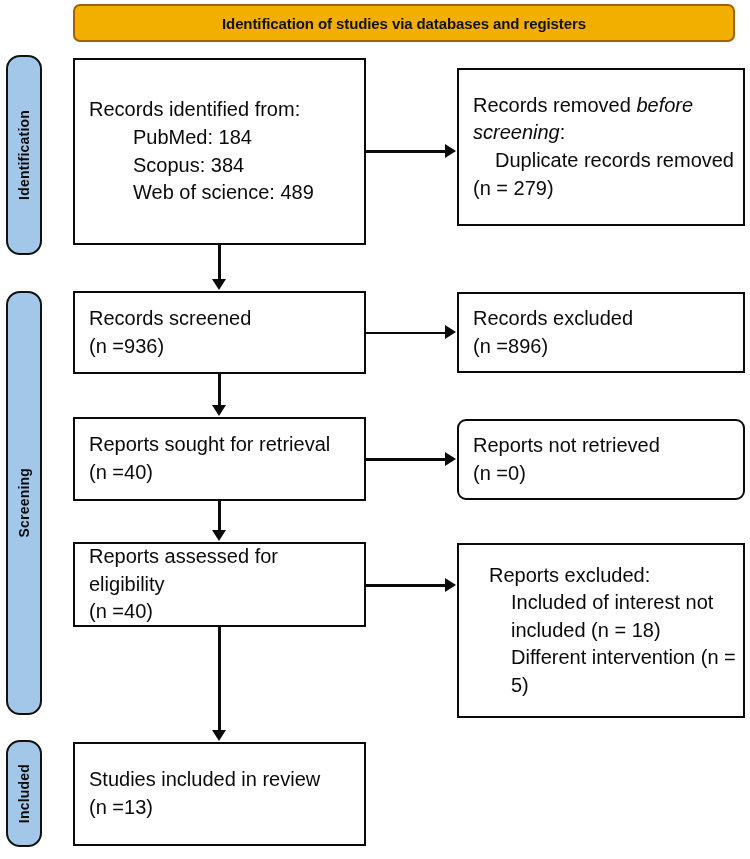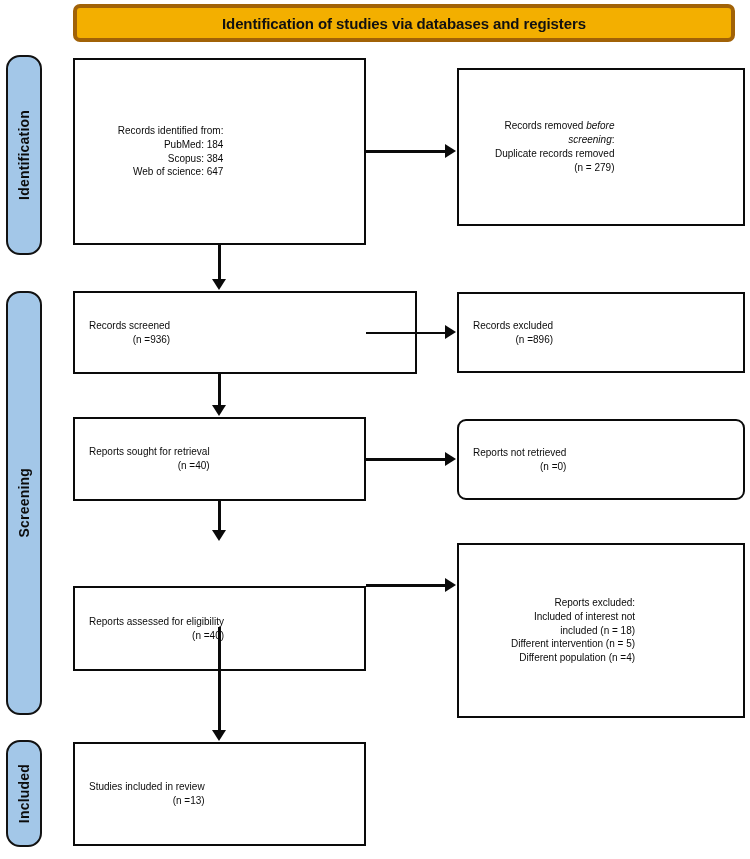--- a/index.html
+++ b/index.html
@@ -19,21 +19,21 @@
   }
 
   
   .banner {
     position: absolute;
     left: 73px;
     top: 4px;
     width: 662px;
     height: 38px;
     background: #F3AF00;
-    border: 4px solid #a16207;
+    border: 2px solid #a16207;
     border-radius: 7px;
     box-sizing: border-box;
     display: flex;
     align-items: center;
     justify-content: center;
   }
   .banner-text {
     font-size: 15px;
     font-weight: bold;
     color: #111111;
@@ -70,36 +70,35 @@
   
   .box {
     position: absolute;
     background: #ffffff;
     border: 2.5px solid #0a0a0a;
     box-sizing: border-box;
     display: flex;
     align-items: center;
   }
   .box-inner {
-    font-size: 10px;
+    font-size: 20px;
     line-height: 1.38;
     color: #0a0a0a;
     padding-left: 14px;
     padding-right: 6px;
-    text-align: right;
   }
   .indent-1 { padding-left: 22px; display: block; }
   .indent-2 { padding-left: 44px; display: block; }
   .ital { font-style: italic; margin-top: 28px; }
 
   
   .box-identified      { left: 73px; top: 58px;  width: 293px; height: 187px; }
-  .box-screened        { left: 73px; top: 291px; width: 344px; height: 83px;  }
+  .box-screened        { left: 73px; top: 291px; width: 293px; height: 83px;  }
   .box-sought          { left: 73px; top: 417px; width: 293px; height: 84px;  }
-  .box-assessed        { left: 73px; top: 542px; width: 293px; height: 85px; margin-top: 44px;  }
+  .box-assessed        { left: 73px; top: 542px; width: 293px; height: 85px;  }
   .box-included        { left: 73px; top: 742px; width: 293px; height: 104px; }
 
   
   .box-removed         { left: 457px; top: 68px;  width: 288px; height: 158px; }
   .box-rec-excluded    { left: 457px; top: 292px; width: 288px; height: 81px;  }
   .box-not-retrieved   { left: 457px; top: 419px; width: 288px; height: 81px; border-radius: 9px;  }
   .box-rep-excluded    { left: 457px; top: 543px; width: 288px; height: 175px; padding-left: 16px; }
 
   
   .vline {
@@ -168,21 +167,21 @@
   </div>
   <div class="stage stage-included">
     <span class="stage-text">Included</span>
   </div>
 
   <div class="box box-identified">
     <div class="box-inner">
       <span>Records identified from:</span>
       <span class="indent-2">PubMed: 184</span>
       <span class="indent-2">Scopus: 384</span>
-      <span class="indent-2">Web of science: 647</span>
+      <span class="indent-2">Web of science: 489</span>
     </div>
   </div>
 
   <div class="box box-screened">
     <div class="box-inner">
       <span>Records screened</span><br>
       <span>(n =936)</span>
     </div>
   </div>
 
@@ -229,21 +228,20 @@
       <span>(n =0)</span>
     </div>
   </div>
 
   <div class="box box-rep-excluded">
     <div class="box-inner">
       <span>Reports excluded:</span>
       <span class="indent-1">Included of interest not</span>
       <span class="indent-1">included (n = 18)</span>
       <span class="indent-1">Different intervention (n = 5)</span>
-      <span class="indent-1">Different population (n =4)</span>
     </div>
   </div>
 
   <div class="vline v1"></div>
   <div class="arrow-down ad1"></div>
 
   <div class="vline v2"></div>
   <div class="arrow-down ad2"></div>
 
   <div class="vline v3"></div>

